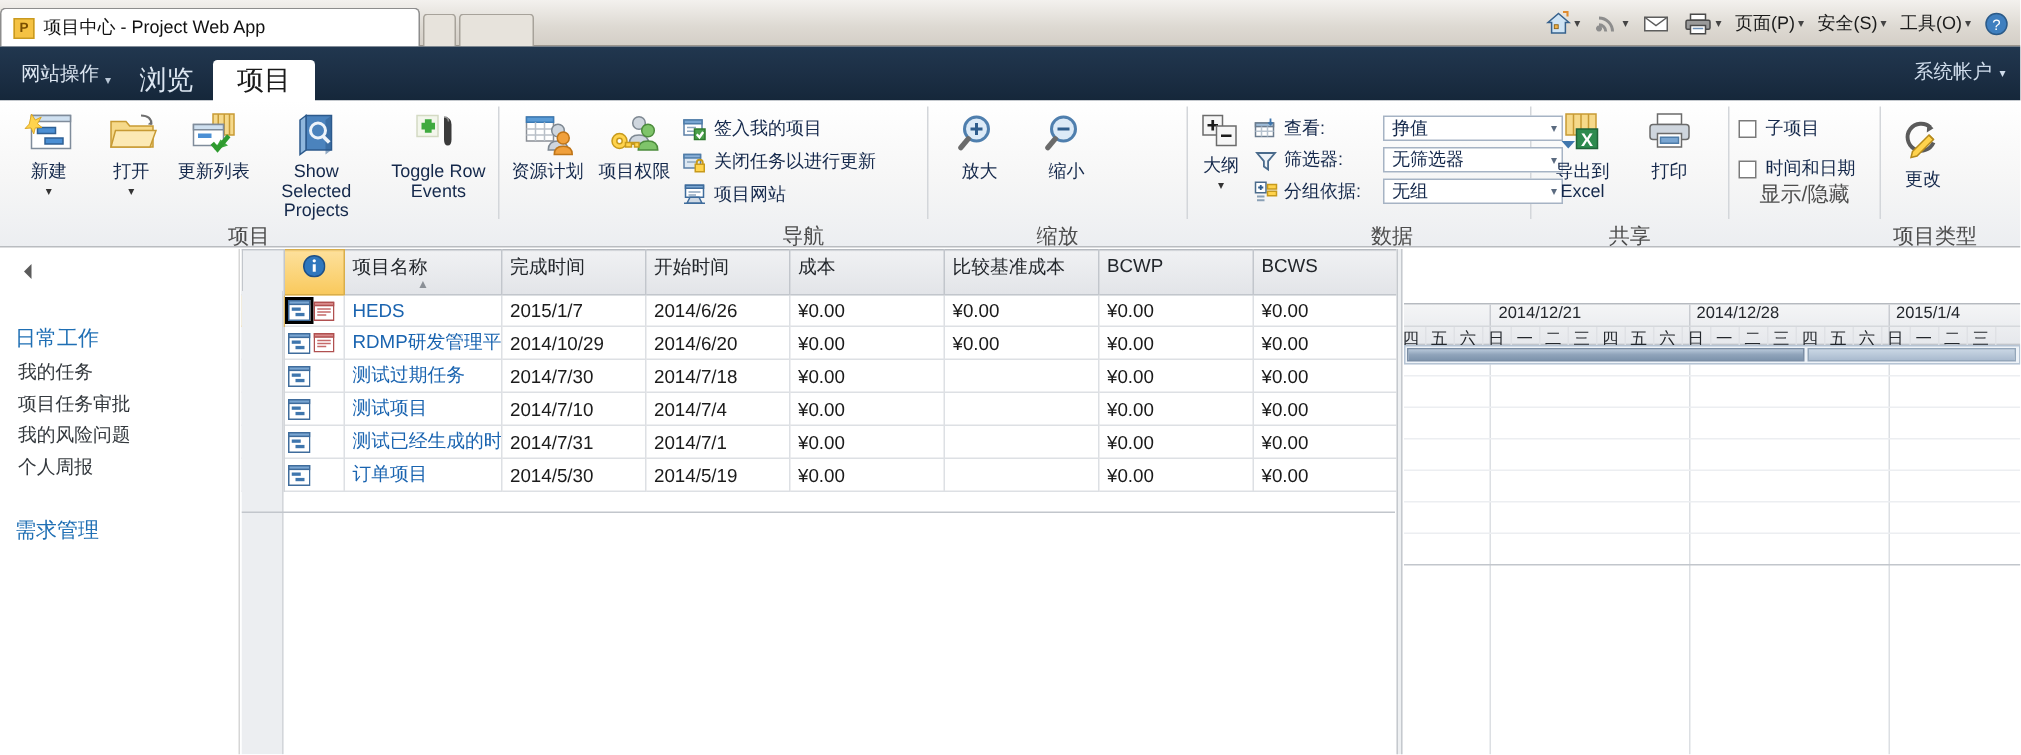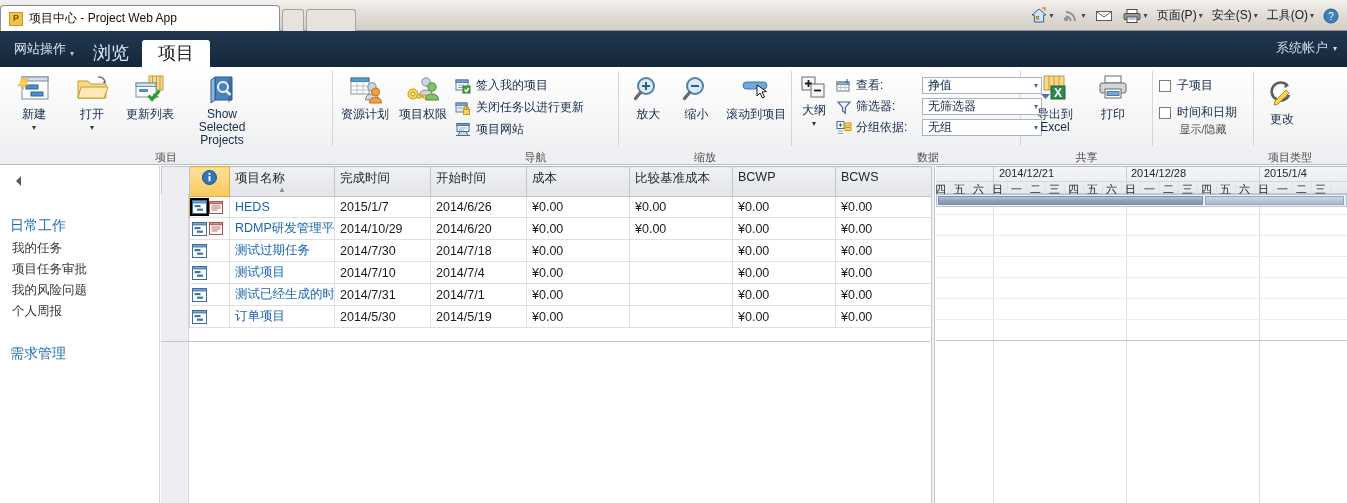--- a/index.html
+++ b/index.html
@@ -81,21 +81,21 @@
   
   .ribbon {
     position:absolute; left:0; top:67px; width:1347px; height:98px;
     background: linear-gradient(to bottom,#ffffff 0%, #f6f6f6 55%, #eceef1 100%);
     border-bottom:1px solid #b9bcc0;
     display:flex; align-items:stretch;
   }
   .rgroup { position:relative; display:flex; flex-direction:column; height:98px; }
   .rgroup-body { flex:1; display:flex; align-items:flex-start; padding-top:5px; gap:2px; }
   .rgroup-label {
-    height:16px; line-height:16px; text-align:center; font-size:11px; color:#4d4d4d;
+    height:16px; line-height:16px; text-align:center; font-size:14px; color:#4d4d4d;
   }
   .rgroup-sep { width:1px; background:#d3d6da; margin:4px 0 18px; align-self:stretch; }
 
   .rbtn {
     width:56px; min-height:62px; display:flex; flex-direction:column;
     align-items:center; justify-content:flex-start; gap:2px;
     padding: 2px 1px 0; text-align:center; color:#14284b; font-size:12px; line-height:13px;
   }
   .rbtn.wide { width:84px; }
   .rbtn .lbl { padding: 0 1px; }
@@ -161,21 +161,21 @@
   table.ptable td.rowhead { background:#e9ebee; border-color:#d3d6da; padding:0; }
   table.ptable tr.selected td.rowhead { background:#fbd77f; border-color:#dcb45a; }
   table.ptable td.iconcell { padding:0 2px; text-align:left; }
   table.ptable td.namecell a { color:#1a64b0; text-decoration:none; }
   .cellicons { display:flex; align-items:center; gap:2px; }
   .cellicons .selbox { outline:2px solid #000; }
 
   
   .tl-head { width:411px; height:28px; position:relative;
              background: linear-gradient(to bottom,#f4f5f6 0%, #e6e8ec 100%);
-             border-top:1px solid #b6bac0; border-bottom:1px solid #c2c6cc;}
+             border-top:1px solid #b6bac0; border-bottom:1px solid #c2c6cc;margin-top:36px;}
   .tl-top { position:relative; height:14px; }
   .tl-toplabel { position:absolute; top:0; font-size:11px; color:#23272c; white-space:nowrap; }
   .tl-divider { position:absolute; top:0; width:1px; height:28px; background:#c9ccd1; }
   .tl-bot { position:relative; height:13px; border-top:1px solid #d5d8dc; }
   .tl-day { position:absolute; top:0; width:24px; text-align:center; font-size:11px; color:#23272c; }
   .tl-daysep { position:absolute; top:0; width:1px; height:13px; background:#dfe1e5; }
 
   .gantt-body { position:relative; width:411px; height:309px; background:#fff; }
   .gantt-vline { position:absolute; top:0; width:1px; height:309px; background:#dcdfe3; }
   .gantt-rowline { position:absolute; left:0; width:411px; height:1px; background:#eceef1; }
@@ -337,20 +337,31 @@
               <path d="M10 3 h17 v23 h-17z" fill="#4b83bd" stroke="#2c5a8c"></path>
               <path d="M10 3 l-4 3 v23 l4-3z" fill="#8fb7dd" stroke="#2c5a8c"></path>
               <path d="M27 3 l-4 3 v23 l4-3z" fill="#2c5a8c" opacity=".5"></path>
               <circle cx="18" cy="13" r="5" fill="none" stroke="#eef4fa" stroke-width="2"></circle>
               <path d="M21.5 17 l4 4" stroke="#eef4fa" stroke-width="2.5"></path>
             </svg>
           </span>
           <span class="lbl">Show Selected Projects</span>
         </div>
 
+        <div class="rbtn wide">
+          <span class="rbtn-icon">
+            <svg width="34" height="32" viewBox="0 0 34 32">
+              <rect x="3" y="3" width="14" height="14" fill="#eef3e2" stroke="#b9c49e" opacity=".6"></rect>
+              <path d="M6 10 h9 M10.5 5.5 v9" stroke="#3faa3f" stroke-width="4.5" stroke-linecap="butt"></path>
+              <path d="M21 4 q5 0 5 5 v10 q0 4-2.5 4 -2.5 0-2.5-4 V9 q0-5 0-5z" fill="#3a3a3a"></path>
+              <path d="M21 4 q3 0 3 3" fill="none" stroke="#8f8f8f" stroke-width="1"></path>
+            </svg>
+          </span>
+          <span class="lbl">Toggle Row Events</span>
+        </div>
       </div>
       <div class="rgroup-label">项目</div>
     </div>
     <div class="rgroup-sep"></div>
 
     <div class="rgroup" style="width:285px">
       <div class="rgroup-body" style="padding-left:4px">
 
         <div class="rbtn">
           <span class="rbtn-icon">
@@ -439,29 +450,20 @@
         </div>
         <div class="rbtn">
           <span class="rbtn-icon">
             <svg width="34" height="32" viewBox="0 0 34 32">
               <circle cx="15" cy="12" r="8" fill="#dceaf7" stroke="#4f7fae" stroke-width="2"></circle>
               <path d="M11 12 h8" stroke="#2f5d8c" stroke-width="2"></path>
               <path d="M9.5 18.5 l-5 6" stroke="#6b6b6b" stroke-width="3.4" stroke-linecap="round"></path>
             </svg>
           </span>
           <span class="lbl">缩小</span>
-        </div>
-        <div class="rbtn wide">
-          <span class="rbtn-icon">
-            <svg width="34" height="32" viewBox="0 0 34 32">
-              <rect x="4" y="8" width="24" height="7" rx="3.5" fill="#6fa8dc" stroke="#3f76ad"></rect>
-              <path d="M18 11 l0 11 3-3 2.5 5 2-1 -2.5-5 4.5-.5z" fill="#fff" stroke="#1b1b1b"></path>
-            </svg>
-          </span>
-          <span class="lbl">滚动到项目</span>
         </div>
       </div>
       <div class="rgroup-label">缩放</div>
     </div>
     <div class="rgroup-sep"></div>
 
     <div class="rgroup" style="width:228px">
       <div class="rgroup-body" style="padding-left:4px">
         <div class="rbtn" style="width:44px">
           <span class="rbtn-icon" style="height:28px">

